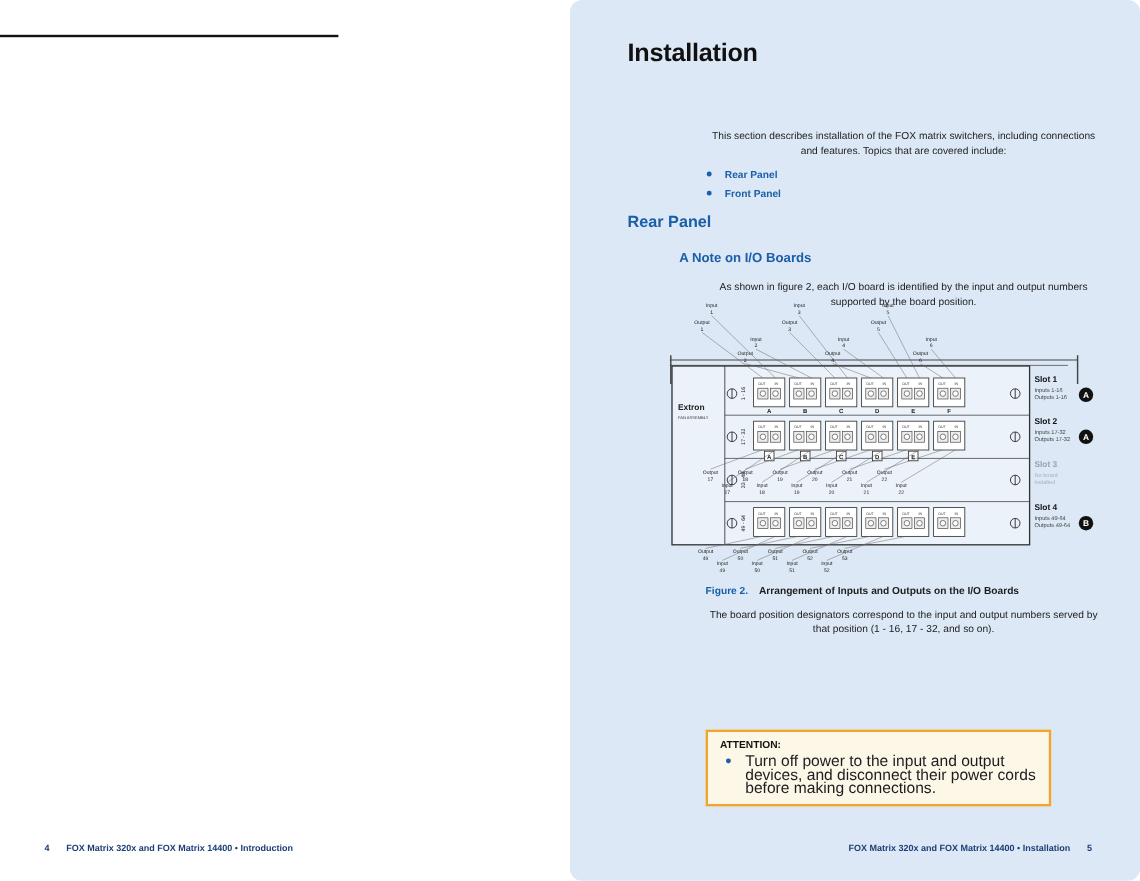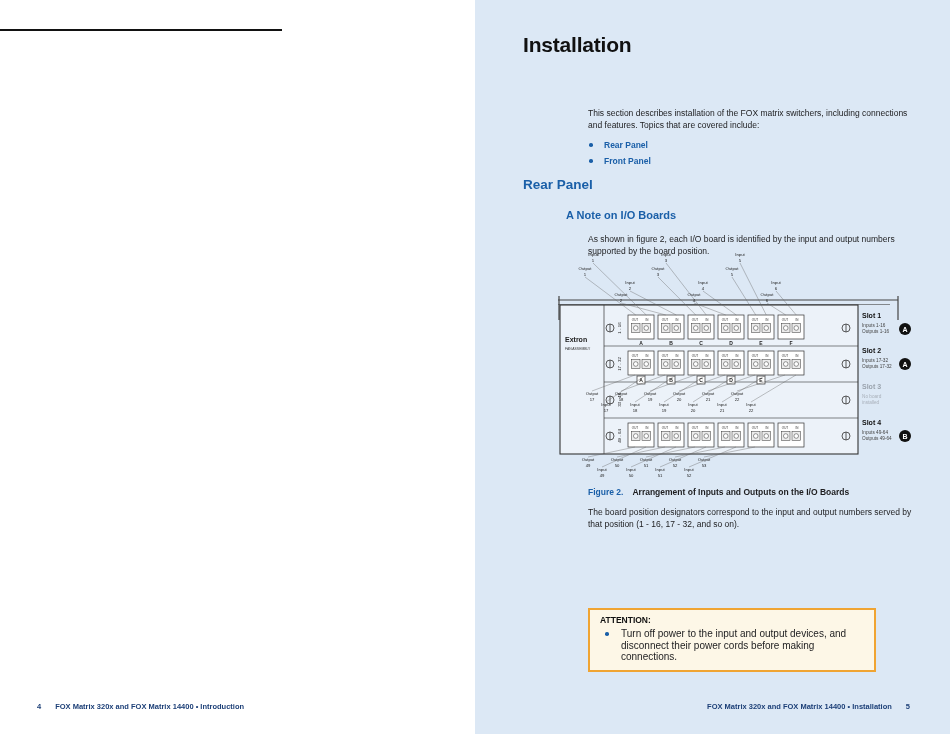--- a/index.html
+++ b/index.html
@@ -10,46 +10,46 @@
     --navy:#1c3f77;
     --ink:#1d1d1f;
   }
   *{box-sizing:border-box;margin:0;padding:0;}
   body{
     width:950px;height:734px;position:relative;overflow:hidden;
     background:#ffffff;color:var(--ink);
     font-family:"Liberation Sans", sans-serif;
   }
   .page-left{position:absolute;left:0;top:0;width:475px;height:734px;background:#fff;}
-  .page-right{position:absolute;left:475px;top:0;width:475px;height:734px;background:var(--tint);}
+  .page-right{position:absolute;left:475px;top:0;width:475px;height:734px;background:var(--tint);border-radius:10px;}
   .header-rule{position:absolute;left:0;top:29px;width:282px;height:2px;background:#121212;}
   .abs{position:absolute;}
   .doc-title{left:48px;top:33px;font-size:21px;font-weight:bold;color:#111;letter-spacing:-0.2px;}
-  .body-text{font-size:8.5px;line-height:11.5px;color:var(--ink);}
+  .body-text{font-size:8.5px;line-height:11.5px;color:var(--ink);text-align:center;}
   .intro{left:113px;top:108px;width:330px;}
   .toc{left:113px;top:137px;list-style:none;}
   .toc li{position:relative;padding-left:16px;height:16px;display:flex;align-items:center;}
   .dot{width:3.5px;height:3.5px;border-radius:50%;background:var(--accent);position:absolute;left:1px;top:6px;}
   .toc .lbl{font-size:8.5px;font-weight:bold;color:var(--accent);}
   .h2{left:48px;top:177px;font-size:13.5px;font-weight:bold;color:var(--accent);}
   .h3{left:91px;top:209px;font-size:11px;font-weight:bold;color:var(--accent);}
   .p1{left:113px;top:234px;width:330px;}
   .caption{left:113px;top:487px;font-size:8.5px;font-weight:bold;}
   .caption .fig{color:var(--accent);margin-right:9px;text-align:center;}
   .p2{left:113px;top:507px;width:330px;}
   .p3{left:113px;top:534px;width:330px;}
   .p4{left:113px;top:569px;width:330px;}
   .attention{
     left:113px;top:608px;width:288px;
     border:2px solid var(--att-border);background:var(--att-bg);
     padding:5px 10px 7px 10px;
   }
   .attention .att-title{font-size:8.5px;font-weight:bold;color:#111;margin-bottom:3px;}
   .attention ul{list-style:none;margin-left:4px;}
-  .attention li{position:relative;padding-left:17px;font-size:10px;line-height:11.5px;margin-top:0;}
+  .attention li{position:relative;padding-left:17px;font-size:13px;line-height:11.5px;margin-top:0;}
   .attention .dot{top:4px;}
   .footer{position:absolute;bottom:23px;font-size:7.5px;font-weight:bold;color:var(--navy);display:flex;gap:14px;align-items:baseline;}
   .footer-left{left:37px;}
   .footer-right{right:40px;}
   svg text{font-family:"Liberation Sans", sans-serif;}
 </style>
 </head>
 <body>
 
 <div class="page-left">

